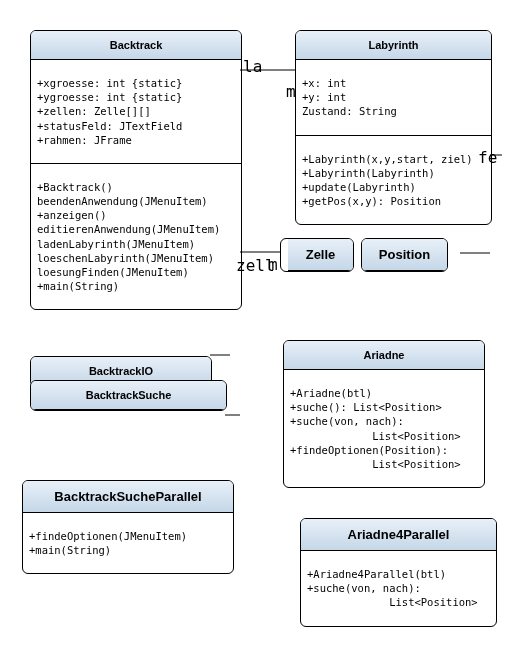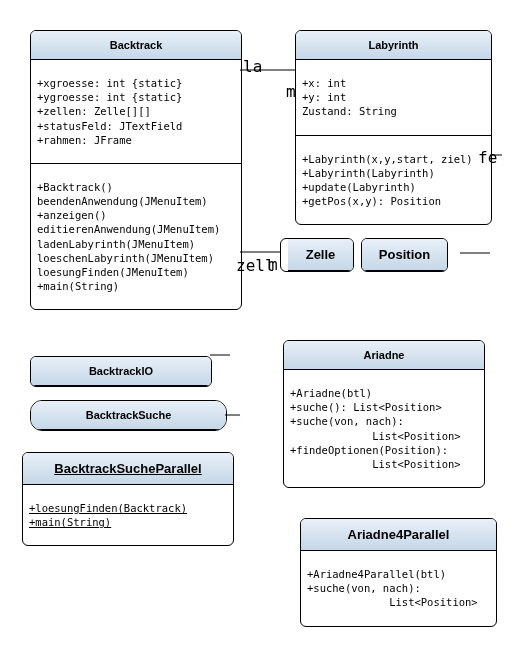--- a/index.html
+++ b/index.html
@@ -105,40 +105,40 @@
   </div>
 
   <div class="class-box" style="left:341px; top:218px; width:85px;">
     <div class="class-head small">Position</div>
   </div>
 
   <div class="class-box" style="left:10px; top:320px; width:180px;margin-top:16px;">
     <div class="class-head">BacktrackIO</div>
   </div>
 
-  <div class="class-box" style="left:10px; top:380px; width:195px;border-radius:12px;">
+  <div class="class-box" style="left:10px; top:360px; width:195px;">
     <div class="class-head">BacktrackSuche</div>
   </div>
 
   <div class="class-box" style="left:263px; top:320px; width:200px;">
     <div class="class-head">Ariadne</div>
     <div class="section">
       <div class="member">+Ariadne(btl)</div>
       <div class="member">+suche(): List&lt;Position&gt;</div>
       <div class="member">+suche(von, nach):</div>
       <div class="member">             List&lt;Position&gt;</div>
       <div class="member">+findeOptionen(Position):</div>
       <div class="member">             List&lt;Position&gt;</div>
     </div>
   </div>
 
-  <div class="class-box" style="left:2px; top:432px; width:210px;text-decoration:underline;">
+  <div class="class-box" style="left:2px; top:460px; width:210px;">
     <div class="class-head small">BacktrackSucheParallel</div>
     <div class="section">
-      <div class="member">+loesungFinden(Backtrack)</div>
+      <div class="member">+findeOptionen(JMenuItem)</div>
       <div class="member">+main(String)</div>
     </div>
   </div>
 
   <div class="class-box" style="left:280px; top:498px; width:195px;">
     <div class="class-head small">Ariadne4Parallel</div>
     <div class="section">
       <div class="member">+Ariadne4Parallel(btl)</div>
       <div class="member">+suche(von, nach):</div>
       <div class="member">             List&lt;Position&gt;</div>

